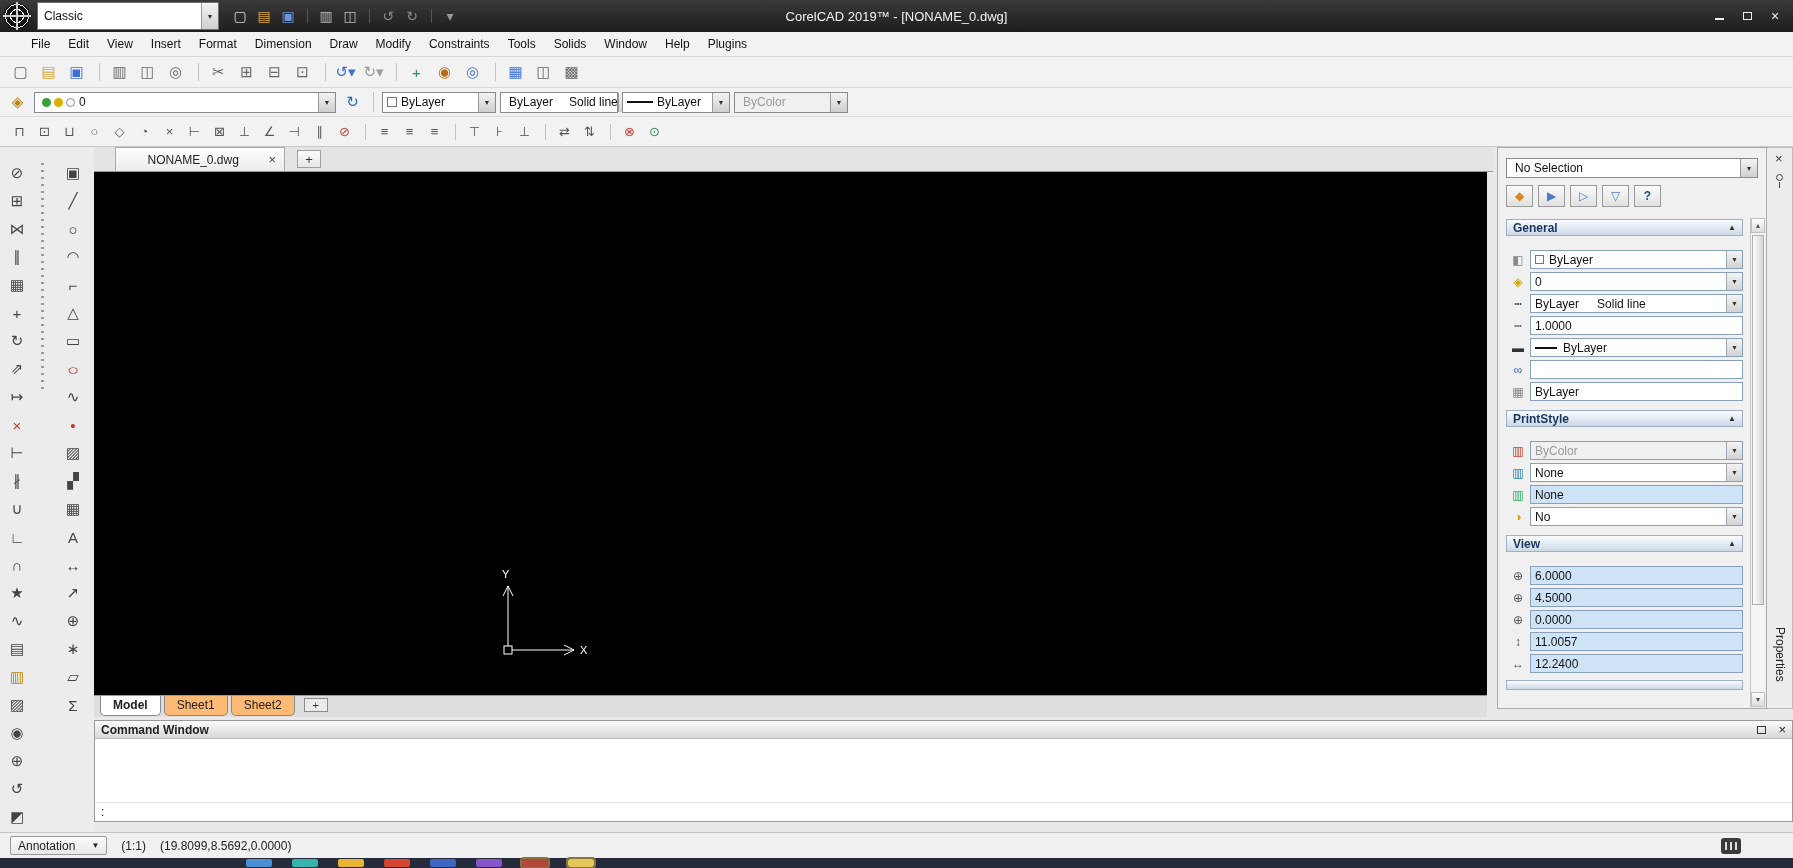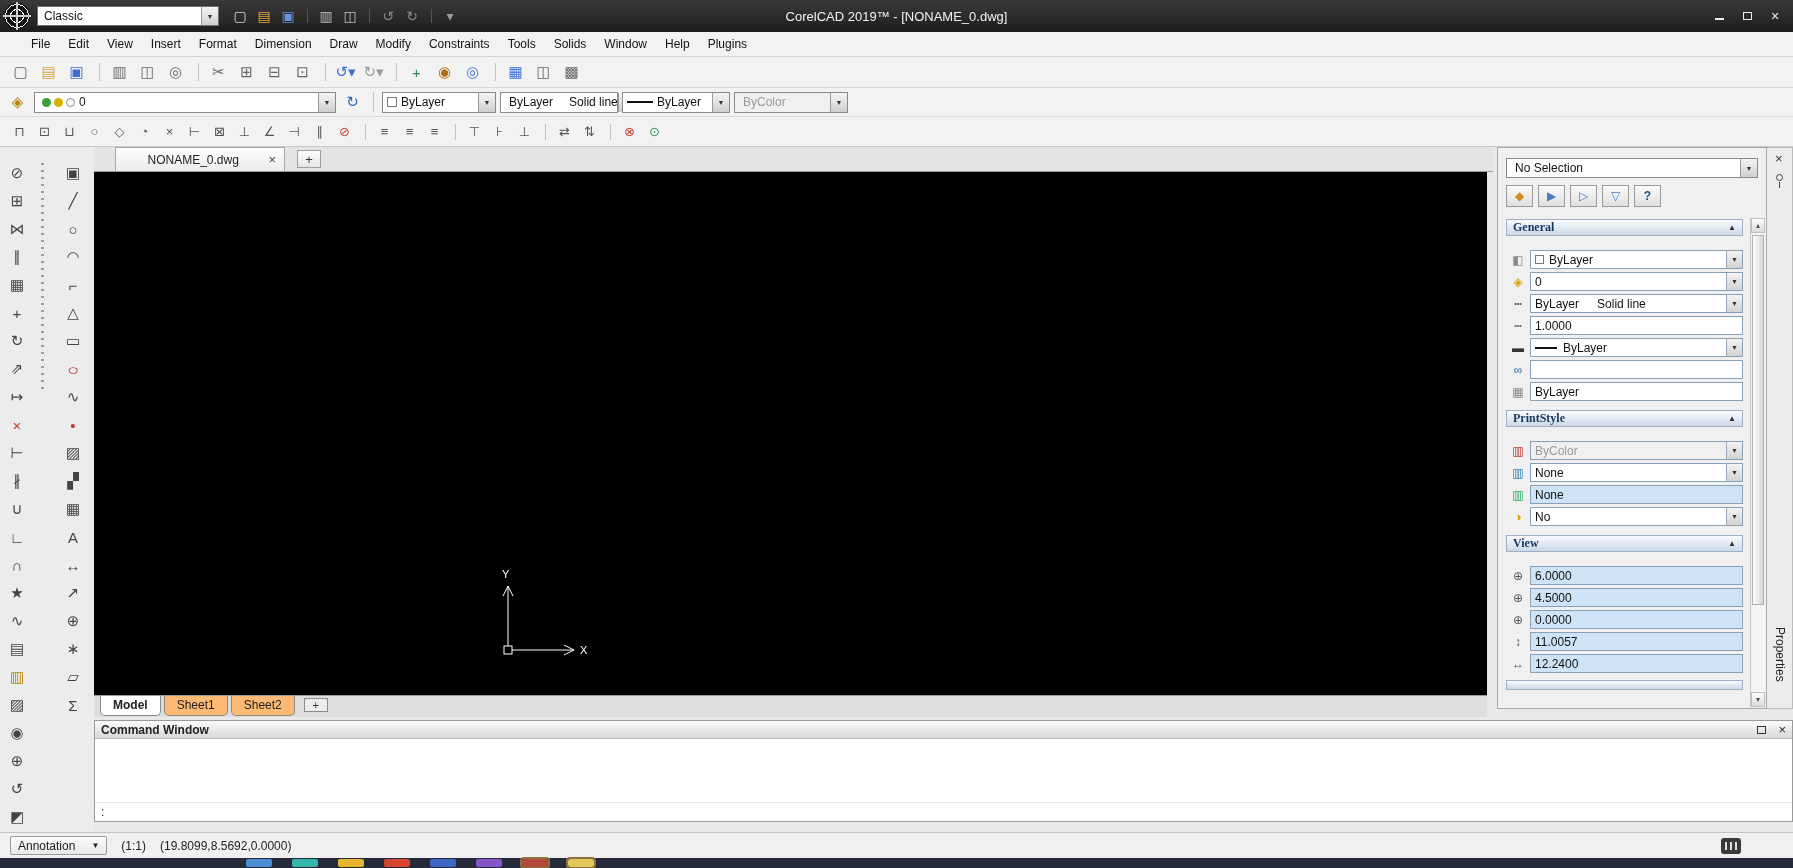--- a/index.html
+++ b/index.html
@@ -7,21 +7,21 @@
   body { font-family:"Liberation Sans","DejaVu Sans",sans-serif; font-size:12px; background:#e9e9e9; position:relative; color:#222; }
   #root { position:absolute; inset:0; }
 
   
   .titlebar { position:absolute; left:0; top:0; width:1793px; height:32px;
     background:linear-gradient(#3a3a3a,#1d1d1d); display:flex; align-items:center; color:#ddd; }
   .logo { position:relative; width:26px; height:26px; border-radius:50%; margin:0 7px 0 4px; flex:none;
     background:radial-gradient(circle at 50% 50%, #fff 0 2px, #141414 2px 6px, #fff 6px 7px, #141414 7px 11px, #fff 11px 12px, #141414 12px); }
   .logo::before { content:''; position:absolute; left:12px; top:-1px; width:2px; height:28px; background:#cfcfcf; }
   .logo::after  { content:''; position:absolute; top:12px; left:-1px; height:2px; width:28px; background:#cfcfcf; }
-  .ws-combo { width:182px; height:20px; background:#fff; border:1px solid #6f6f6f; display:flex; align-items:center; color:#111; padding-left:6px; flex:none; }
+  .ws-combo { width:182px; height:28px; background:#fff; border:1px solid #6f6f6f; display:flex; align-items:center; color:#111; padding-left:6px; flex:none; }
   .cmb-btn { margin-left:auto; align-self:stretch; width:17px; background:linear-gradient(#f4f4f4,#cfcfcf);
     border-left:1px solid #9a9a9a; display:flex; align-items:center; justify-content:center; font-size:7px; color:#333; flex:none; }
   .tb-tools { display:flex; align-items:center; margin-left:10px; gap:2px; }
   .ttbtn { width:22px; height:22px; display:flex; align-items:center; justify-content:center; font-size:14px; }
   .titlebar .gap { margin-left:14px; position:relative; }
   .titlebar .gap::before { content:''; position:absolute; left:-8px; top:4px; bottom:4px; width:1px; background:#555; }
   .title { position:absolute; left:50%; transform:translateX(-50%); font-size:13px; color:#f2f2f2; white-space:nowrap; }
   .win-controls { margin-left:auto; display:flex; gap:12px; margin-right:10px; align-items:center; }
   .wbtn { width:16px; height:16px; display:flex; align-items:center; justify-content:center; color:#eee; font-size:14px; }
   .min-glyph { width:9px; height:2px; background:#eee; display:inline-block; margin-top:6px; }
@@ -93,21 +93,21 @@
 
   
   .props { position:absolute; left:1497px; top:147px; width:270px; height:562px; background:#f0f0f0;
     border:1px solid #aaa; padding:10px 8px 0 8px; }
   .sel-combo { width:252px; height:20px; }
   .props-toolbar { display:flex; gap:5px; margin-top:7px; }
   .pbtn { width:27px; height:22px; border:1px solid #9a9a9a; background:linear-gradient(#fbfbfb,#e0e0e0);
     display:flex; align-items:center; justify-content:center; font-size:12px; font-weight:bold; }
   .props-body { margin-top:12px; width:237px; }
   .sec-hdr { height:17px; background:linear-gradient(#fafcfe,#ccd8e6); border:1px solid #9fb0c4;
-    display:flex; align-items:center; padding:0 6px; font-weight:bold; color:#17365d; margin-bottom:14px;font-family:Liberation Serif, serif; }
+    display:flex; align-items:center; padding:0 6px; font-weight:bold; color:#17365d; margin-bottom:14px; }
   .sec-hdr.mt { margin-top:9px; }
   .sec-hdr .carr { margin-left:auto; font-size:8px; color:#333; }
   .prow { display:flex; align-items:center; margin-bottom:3px; height:19px; }
   .picon { width:24px; text-align:center; font-size:12px; flex:none; }
   .ci-color{color:#8a8a8a} .ci-layer{color:#d8a200} .ci-linetype{color:#555} .ci-lw{color:#333}
   .ci-link{color:#2b6cb0} .ci-plot{color:#888} .ci-ps1{color:#c0392b} .ci-ps2{color:#2980b9}
   .ci-ps3{color:#27ae60} .ci-ps4{color:#d8a200} .ci-view{color:#555}
   .pfield { flex:1; height:19px; background:#fff; border:1px solid #8aa0b8; display:flex; align-items:center;
     padding:0 18px 0 4px; color:#111; position:relative; white-space:nowrap; overflow:hidden; }
   .pfield.noarr { padding-right:4px; }

